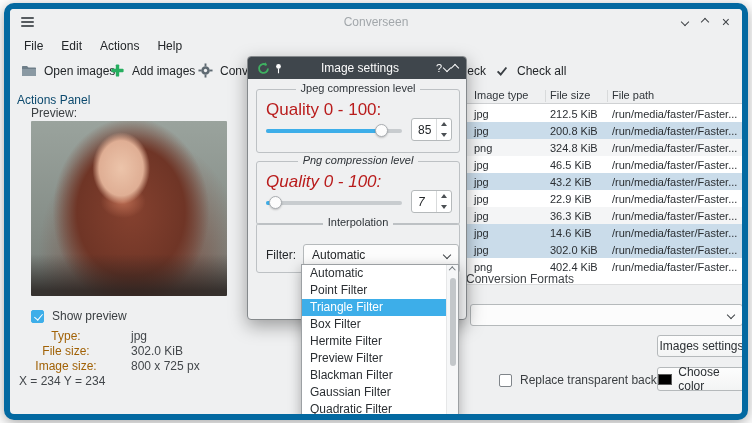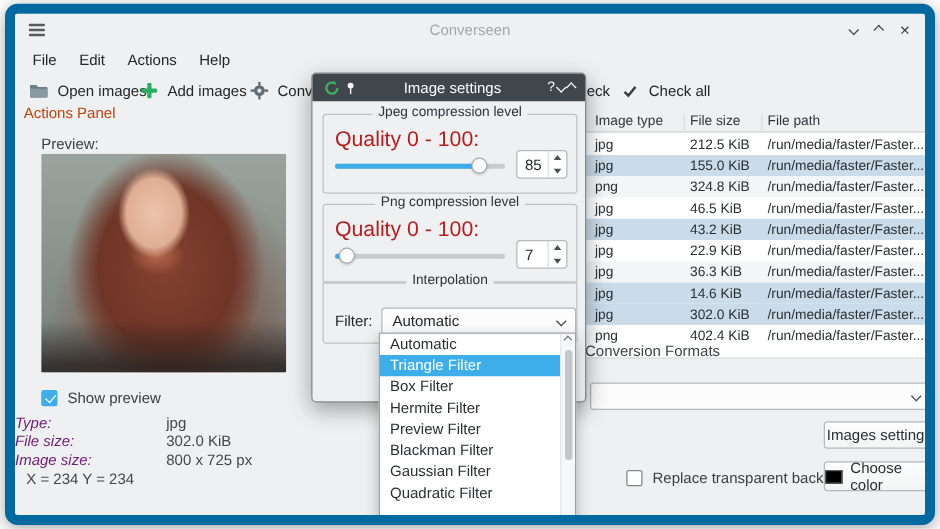--- a/index.html
+++ b/index.html
@@ -5,21 +5,21 @@
   * { box-sizing: border-box; margin: 0; padding: 0; }
   html,body { width:752px; height:423px; }
   body {
     background:#ffffff;
     font-family:"Liberation Sans", sans-serif;
     font-size:12px; color:#232629;
     position:relative; overflow:hidden;
   }
   .frame {
     position:absolute; left:4px; top:3px; width:744px; height:417px;
-    background:#eff0f1; border:8px solid #0369a1; border-radius:10px;
+    background:#eff0f1; border:6px solid #0369a1; border-radius:10px;
     overflow:hidden; box-shadow:0 3px 14px rgba(0,0,0,.35);
   }
 
   
   .titlebar { position:absolute; left:0; top:0; right:0; height:26px; background:#eff0f1; }
   .tb-menu { position:absolute; left:11px; top:8px; width:13px; }
   .tb-menu i { display:block; height:2px; background:#565b5f; margin-bottom:2px; border-radius:1px; }
   .tb-title { position:absolute; left:0; right:0; top:6px; text-align:center; color:#a2a7ab; }
   .tb-controls { position:absolute; right:12px; top:0; height:26px; display:flex; align-items:center; gap:14px; }
   .x-glyph { font-size:14px; color:#3f4347; line-height:1; }
@@ -34,40 +34,40 @@
   
   .menubar { position:absolute; left:6px; top:28px; height:19px; display:flex; }
   .menu-item { padding:2px 10px 2px 8px; color:#232629; }
 
   
   .toolbar { position:absolute; left:0; top:48px; right:0; height:28px; }
   .tool-btn { position:absolute; top:1px; height:25px; display:flex; align-items:center; gap:7px; padding:0 7px; border-radius:3px; color:#232629; }
   .icon16 { width:16px; height:16px; display:inline-flex; align-items:center; justify-content:center; }
 
   
-  .dock-title { position:absolute; left:7px; top:72px; color:#c2410c; }
+  .dock-title { position:absolute; left:7px; top:84px; color:#0c4a6e; }
   .preview-label { position:absolute; left:21px; top:97px; color:#3c4043; }
   .preview {
     position:absolute; left:21px; top:112px; width:196px; height:175px; border-radius:1px;
     background:
       linear-gradient(180deg, rgba(38,32,30,0) 76%, rgba(38,32,30,.8) 97%),
       radial-gradient(ellipse 40px 50px at 46% 27%, #ecc4aa 0%, #dfae94 55%, rgba(223,174,148,0) 72%),
       radial-gradient(ellipse 30px 22px at 47% 46%, #b86a50 0%, rgba(184,106,80,0) 75%),
       radial-gradient(ellipse 98px 118px at 51% 52%, #85412f 0%, #6f3526 55%, rgba(111,53,38,0) 80%),
       radial-gradient(ellipse 128px 150px at 56% 76%, #7a3a2a 0%, rgba(122,58,42,0) 80%),
       linear-gradient(180deg, #9aa39d 0%, #868e88 60%, #757c77 100%);
   }
   .show-preview { position:absolute; left:21px; top:300px; display:flex; align-items:center; gap:8px; color:#3a3e41; }
   .checkbox { width:13px; height:13px; border-radius:2px; background:#ffffff; border:1px solid #80858a; position:relative; }
   .checkbox.checked { background:#3daee9; border-color:#3daee9; }
   .checkbox.checked::after { content:""; position:absolute; left:3.5px; top:1px; width:4px; height:7px;
     border-right:1.7px solid #fff; border-bottom:1.7px solid #fff; transform:rotate(40deg); }
   .info { position:absolute; left:0; top:319px; width:430px; }
   .info-row { display:flex; height:15px; align-items:center; }
-  .info-label { width:112px; text-align:left; color:#701a75;font-style:italic; }
+  .info-label { width:112px; text-align:center; color:#a16207; }
   .info-value { margin-left:9px; color:#43474b; }
   .dock-chev { position:absolute; left:431px; top:372px; }
 
   .v-split { position:absolute; left:445px; top:74px; bottom:0; width:1px; background:#e1e2e3; }
 
   
   .table-bg { position:absolute; left:449px; top:95px; width:291px; height:180px; background:#ffffff; }
   .thead { position:absolute; left:449px; top:79px; width:291px; height:16px; background:#eff0f1;
            border-bottom:1px solid #cfd1d3; font-size:11px; color:#31363b; }
   .th { position:absolute; top:1px; }
@@ -100,21 +100,21 @@
             background:#eff0f1; border:1px solid #85898c; border-radius:4px;
             box-shadow:0 6px 18px rgba(0,0,0,.35); z-index:40; }
   .dlg-titlebar { position:absolute; left:0; top:0; right:0; height:22px; background:#3f464c;
                   border-radius:3px 3px 0 0; display:flex; align-items:center; padding:0 8px; gap:2px; }
   .dlg-title { flex:1; text-align:center; color:#fcfcfc; font-size:12px; }
   .dlg-help { color:#fcfcfc; font-size:11px; }
   .group { position:absolute; left:8px; width:204px; border:1px solid #bdc1c4; border-radius:3px; }
   .gtitle { position:absolute; top:-8px; left:0; right:0; text-align:center; font-size:11px; color:#2e3338; }
   .gtitle span { background:#eff0f1; padding:0 5px;text-align:center; }
   .g-jpeg { top:32px; height:64px; }
-  .g-png  { top:104px; height:64px; }
+  .g-png  { top:104px; height:64px;font-style:italic; }
   .g-interp { top:166px; height:50px; }
   .q-label { position:absolute; left:9px; top:10px; font-size:17px; color:#b91c1c; }
   .slider { position:absolute; left:9px; top:34px; width:136px; height:14px; }
   .sl-groove { position:absolute; left:0; right:0; top:5px; height:4px; background:#c8cccf; border-radius:2px; }
   .sl-fill { position:absolute; left:0; top:5px; height:4px; background:#3daee9; border-radius:2px; width:0; }
   .sl-handle { position:absolute; top:0; width:13px; height:13px; border-radius:50%;
                background:#fcfcfc; border:1px solid #a9adb1; box-shadow:0 1px 2px rgba(0,0,0,.2); }
   .spin { position:absolute; right:7px; top:28px; width:41px; height:23px; background:#fff;
           border:1px solid #b5b9bb; border-radius:3px; }
   .spin .val { position:absolute; left:6px; top:0; bottom:0; display:flex; align-items:center; }
@@ -250,21 +250,21 @@
     <span class="th-sep" style="left:148px"></span>
   </div>
 
   <div class="trow" style="top:96px">
       <span class="c-type">jpg</span>
       <span class="c-size">212.5 KiB</span>
       <span class="c-path">/run/media/faster/Faster...</span>
     </div>
   <div class="trow selected" style="top:113px">
       <span class="c-type">jpg</span>
-      <span class="c-size">155.0 KiB</span>
+      <span class="c-size">200.8 KiB</span>
       <span class="c-path">/run/media/faster/Faster...</span>
     </div>
   <div class="trow alt" style="top:130px">
       <span class="c-type">png</span>
       <span class="c-size">324.8 KiB</span>
       <span class="c-path">/run/media/faster/Faster...</span>
     </div>
   <div class="trow" style="top:147px">
       <span class="c-type">jpg</span>
       <span class="c-size">46.5 KiB</span>
@@ -387,20 +387,21 @@
       <div class="filter-label">Filter:</div>
       <div class="combo interp-combo">
         <span class="cv">Automatic</span>
         <span class="chev d"></span>
       </div>
     </div>
   </div>
 
   <div class="popup">
     <div class="dd-item">Automatic</div>
+    <div class="dd-item">Point Filter</div>
     <div class="dd-item selected">Triangle Filter</div>
     <div class="dd-item">Box Filter</div>
     <div class="dd-item">Hermite Filter</div>
     <div class="dd-item">Preview Filter</div>
     <div class="dd-item">Blackman Filter</div>
     <div class="dd-item">Gaussian Filter</div>
     <div class="dd-item">Quadratic Filter</div>
     <div class="pop-scroll">
       <span class="chev u g s ps-up"></span>
       <span class="ps-thumb"></span>

